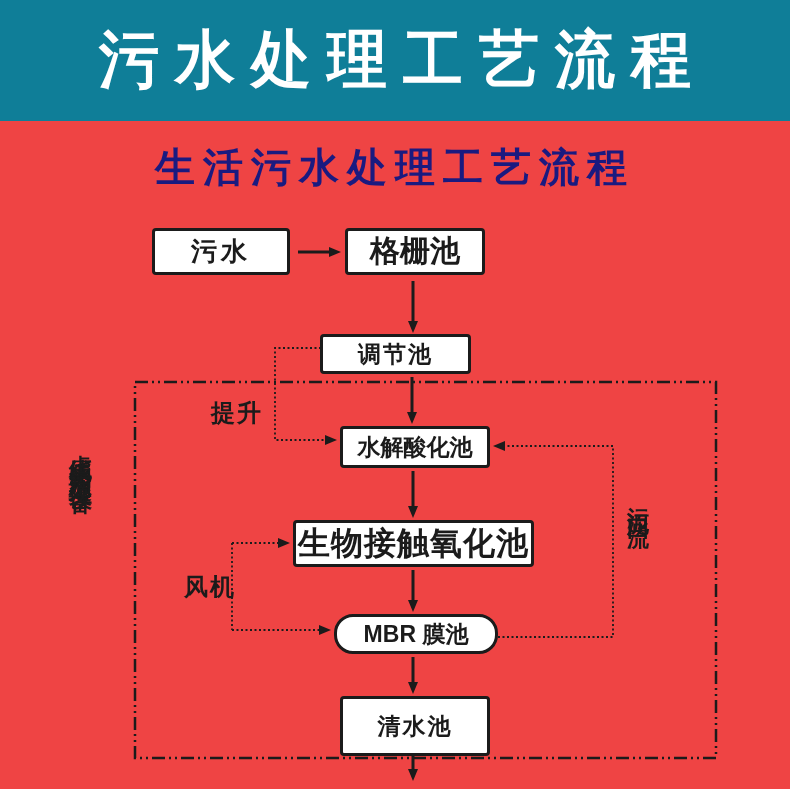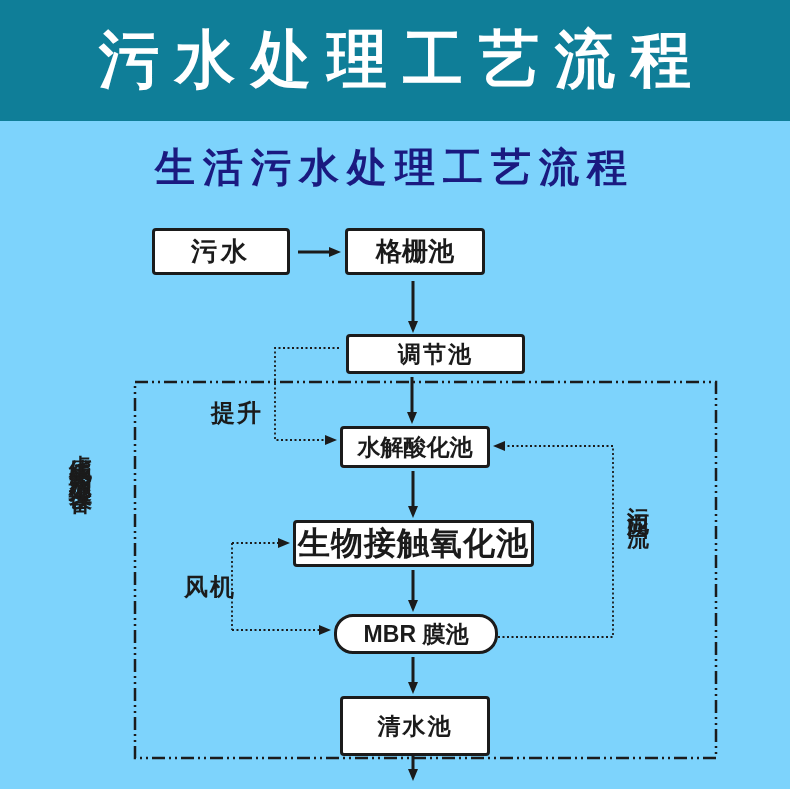--- a/index.html
+++ b/index.html
@@ -3,21 +3,21 @@
 <meta charset="utf-8">
 <style>
   :root{
     --banner-bg:#0f7e98;
     --banner-fg:#ffffff;
     --subtitle-fg:#1a1a80;
     --line:#1b1b1b;
   }
   html,body{margin:0;padding:0;background:#ffffff;}
   .page{
-    position:relative;width:790px;height:789px;background:#7dd3fc;overflow:hidden;
+    position:relative;width:790px;height:789px;background:#ef4444;overflow:hidden;
     font-family:"Liberation Sans","DejaVu Sans",sans-serif;
   }
   
   .banner{
     position:absolute;left:0;top:0;width:790px;height:121px;
     background:var(--banner-bg);
     display:flex;align-items:center;justify-content:center;
   }
   .banner h1{
     margin:0;padding-left:16px;
@@ -34,22 +34,22 @@
   
   .diagram{position:absolute;left:0;top:0;width:790px;height:789px;}
   .diagram svg{position:absolute;left:0;top:0;}
   .node{
     position:absolute;box-sizing:border-box;
     border:3px solid var(--line);border-radius:4px;background:#ffffff;
     display:flex;align-items:center;justify-content:center;
     font-weight:bold;color:var(--line);white-space:nowrap;
   }
   #node-sewage          {left:152px;top:228px;width:138px;height:47px;font-size:26px;letter-spacing:4px;}
-  #node-grid-pool       {left:345px;top:228px;width:140px;height:47px;font-size:26px;}
-  #node-regulating-pool {left:346px;top:334px;width:179px;height:40px;font-size:23px;letter-spacing:2px;}
+  #node-grid-pool       {left:345px;top:228px;width:140px;height:47px;font-size:30px;}
+  #node-regulating-pool {left:320px;top:334px;width:151px;height:40px;font-size:23px;letter-spacing:2px;}
   #node-hydrolysis-pool {left:340px;top:426px;width:150px;height:42px;font-size:23px;}
   #node-bio-contact-pool{left:293px;top:520px;width:241px;height:47px;font-size:32px;letter-spacing:1px;}
   #node-mbr-pool        {left:334px;top:614px;width:164px;height:40px;font-size:23px;border-radius:19px;}
   #node-clear-water-pool{left:340px;top:696px;width:150px;height:60px;font-size:23px;letter-spacing:2px;}
   .lbl{position:absolute;font-weight:bold;color:var(--line);white-space:nowrap;}
   #lbl-lift  {left:211px;top:397px;font-size:24px;letter-spacing:2px;}
   #lbl-blower{left:163px;top:571px;font-size:24px;letter-spacing:2px;margin-left:21px;}
   .vtext{writing-mode:vertical-rl;text-orientation:upright;white-space:normal;}
   #lbl-sludge-return{left:623px;top:489px;font-size:22px;letter-spacing:6px;height:120px;}
   #lbl-dashed-note  {left:66px;top:436px;font-size:23px;letter-spacing:4px;height:280px;}

